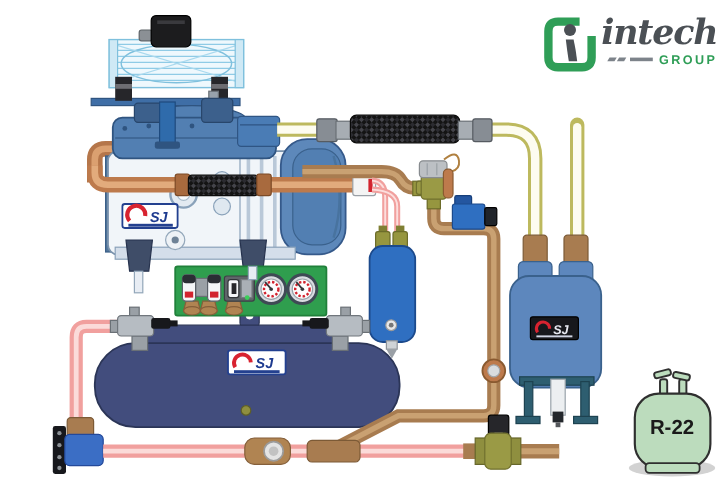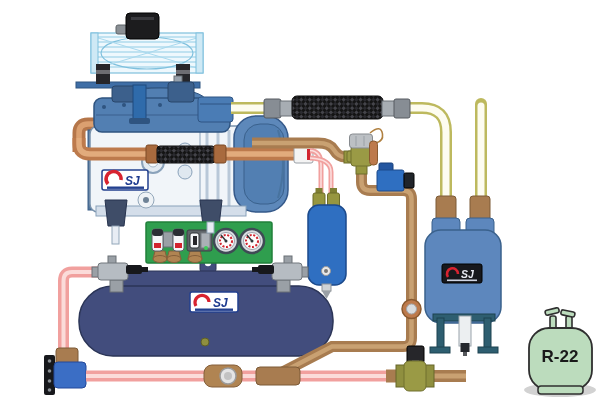--- a/index.html
+++ b/index.html
@@ -334,14 +334,30 @@
       <rect x="545" y="309" width="14" height="5" rx="2" transform="rotate(-14 552 311)"></rect>
       <rect x="566" y="316" width="6" height="14" rx="2"></rect>
       <rect x="561" y="311" width="14" height="5" rx="2" transform="rotate(12 568 313)"></rect>
     </g>
     <rect x="529" y="328" width="63" height="62" rx="20" fill="#bcdcbd" stroke="#2f2f2f" stroke-width="1.8"></rect>
     <rect x="538" y="386" width="45" height="8" rx="3" fill="#bcdcbd" stroke="#2f2f2f" stroke-width="1.5"></rect>
     <text class="r22" x="560" y="362" font-size="17" fill="#1a1a1a" text-anchor="middle">R-22</text>
   </g>
 </svg>
 
-
+<div class="logo">
+  <svg class="logo-mark" width="44" height="46" viewBox="0 0 44 46">
+    <path d="M30 4 H12 Q4 4 4 12 V34 Q4 42 12 42 H32 Q40 42 40 34 V16" fill="none" stroke="#2f9e57" stroke-width="7"></path>
+    <circle cx="22" cy="11" r="5" fill="#4b5055"></circle>
+    <path d="M18.5 19 L25 19 Q27 28 28 37 L21 37 Q19.5 28 18.5 19 Z" fill="#4b5055"></path>
+  </svg>
+  <div class="logo-text">
+    <span class="brand">intech</span>
+    <div class="group-row">
+      <i class="sl"></i>
+          <i class="sl"></i>
+      <span class="rule"></span>
+      <span class="group">GROUP</span>
+    </div>
+  </div>
 </div>
 
+</div>
+
 </body></html>

